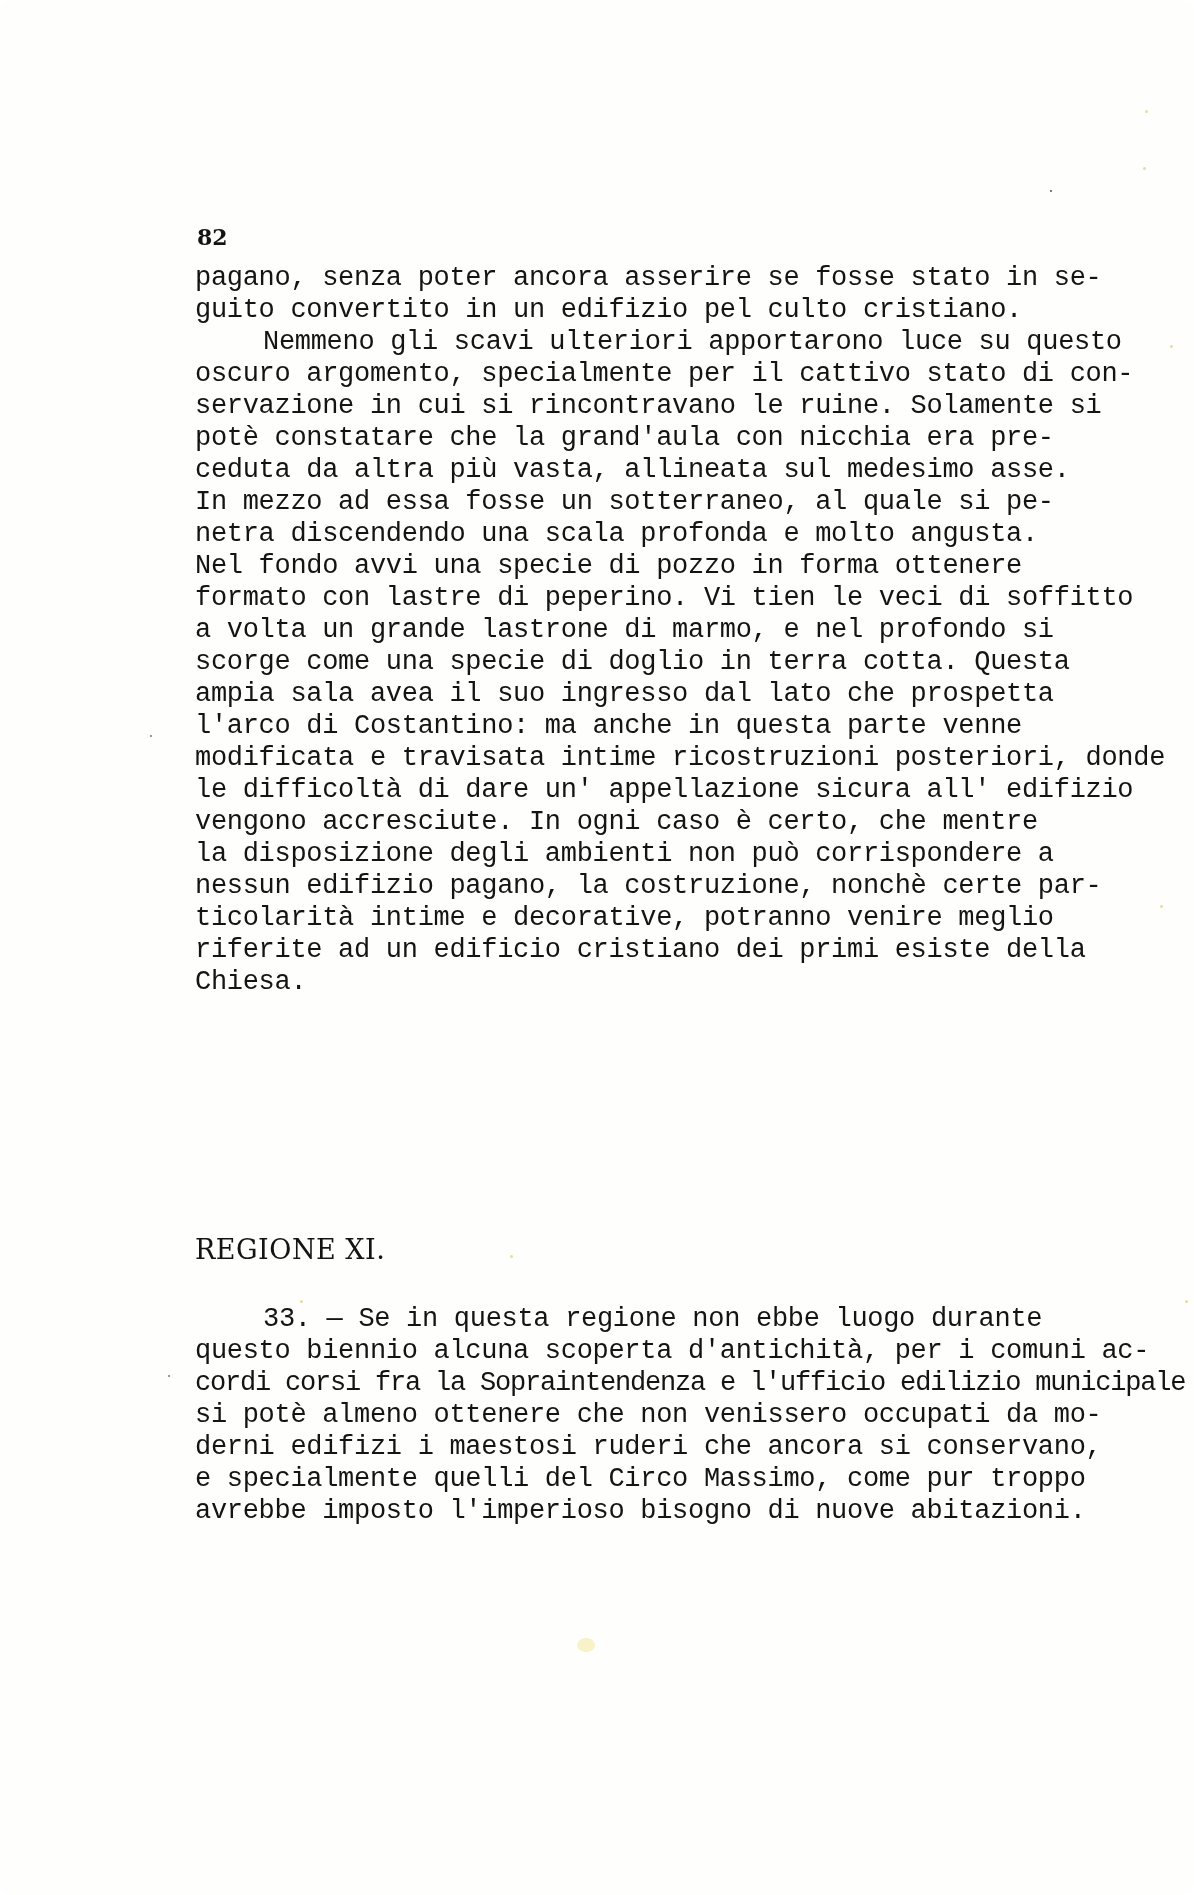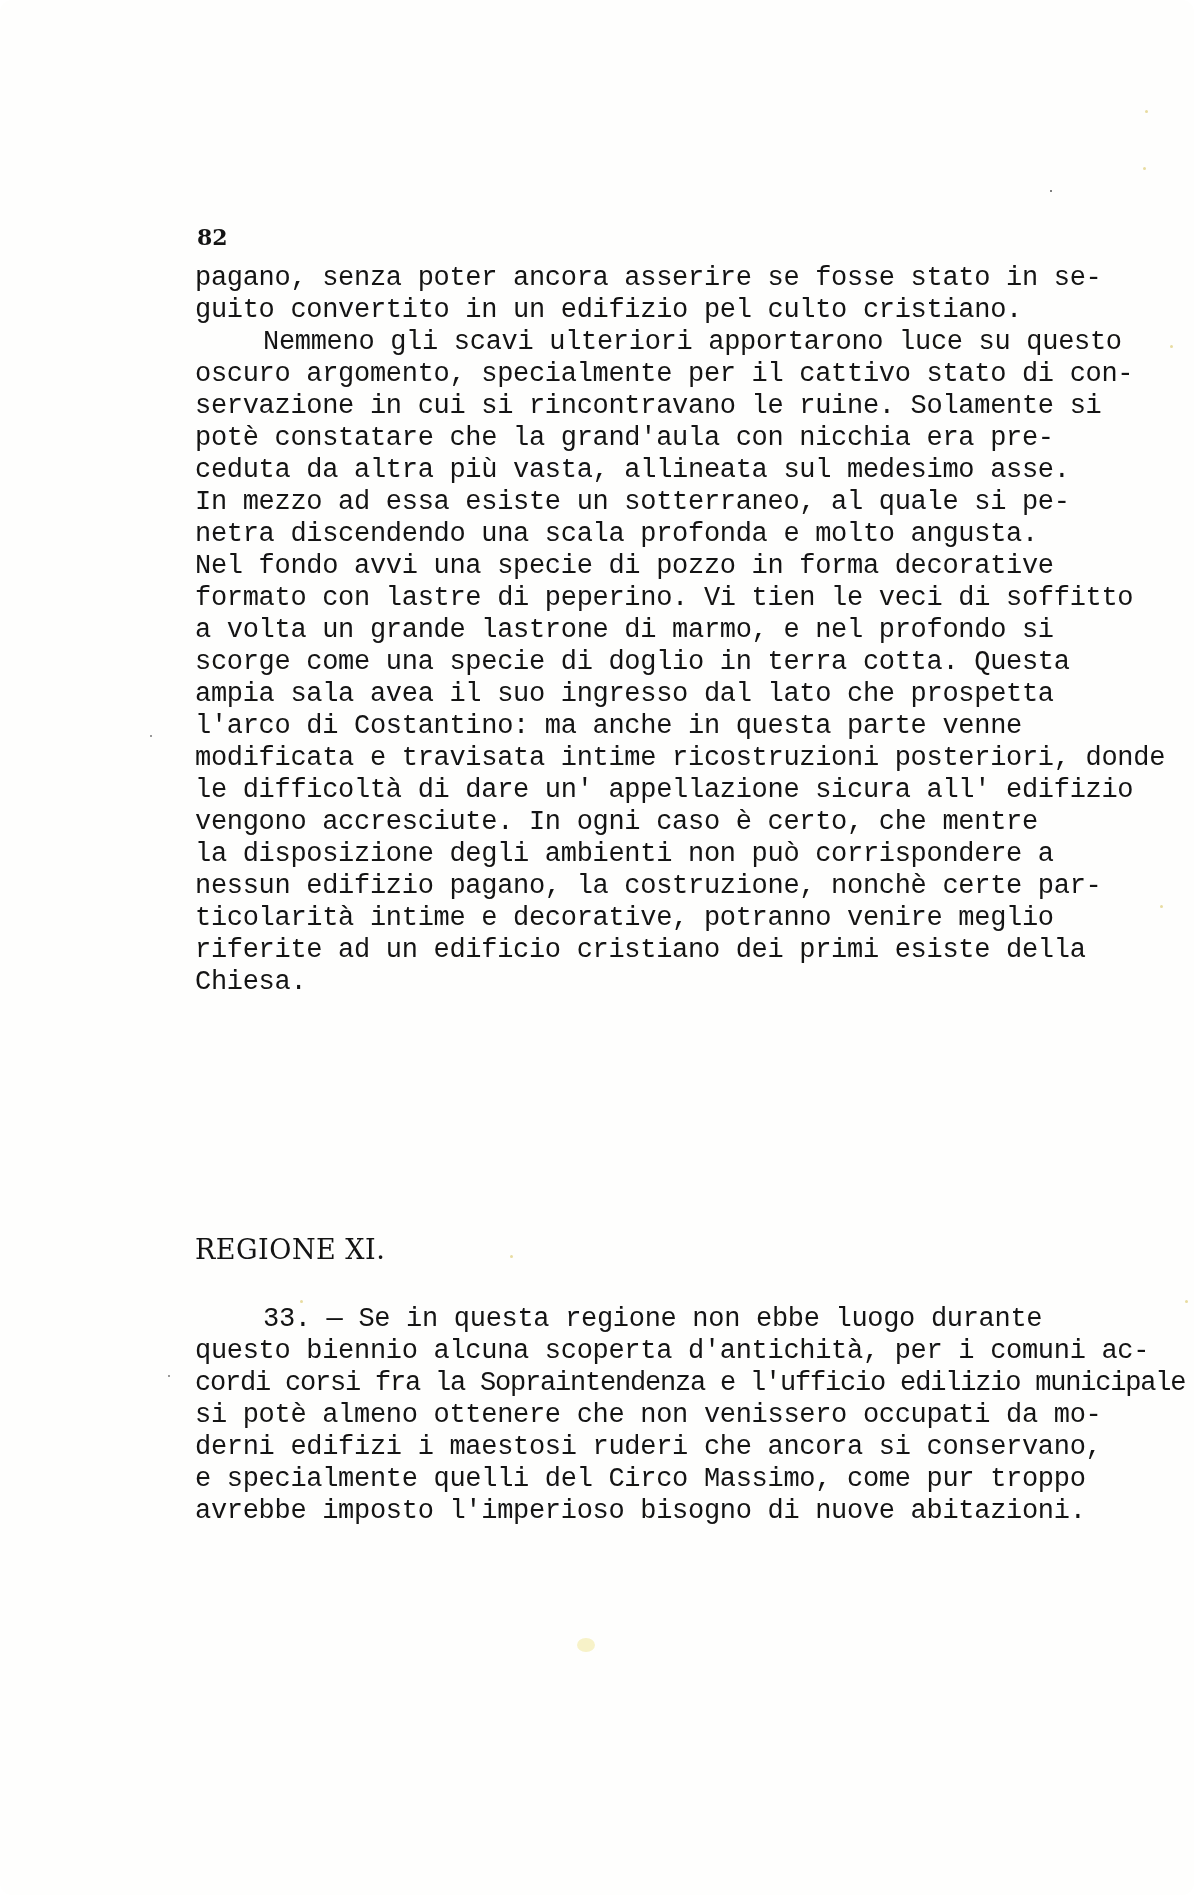--- a/index.html
+++ b/index.html
@@ -90,23 +90,23 @@
     <div>
       <span class="line">pagano, senza poter ancora asserire se fosse stato in se-</span>
       <span class="line last">guito convertito in un edifizio pel culto cristiano.</span>
     </div>
     <div>
       <span class="line indent">Nemmeno gli scavi ulteriori apportarono luce su questo</span>
       <span class="line">oscuro argomento, specialmente per il cattivo stato di con-</span>
       <span class="line">servazione in cui si rincontravano le ruine. Solamente si</span>
       <span class="line">potè constatare che la grand'aula con nicchia era pre-</span>
       <span class="line">ceduta da altra più vasta, allineata sul medesimo asse.</span>
-      <span class="line">In mezzo ad essa esiste un sotterraneo, al quale si pe-</span>
+      <span class="line">In mezzo ad essa fosse un sotterraneo, al quale si pe-</span>
       <span class="line">netra discendendo una scala profonda e molto angusta.</span>
-      <span class="line">Nel fondo avvi una specie di pozzo in forma decorative</span>
+      <span class="line">Nel fondo avvi una specie di pozzo in forma ottenere</span>
       <span class="line">formato con lastre di peperino. Vi tien le veci di soffitto</span>
       <span class="line">a volta un grande lastrone di marmo, e nel profondo si</span>
       <span class="line">scorge come una specie di doglio in terra cotta. Questa</span>
       <span class="line">ampia sala avea il suo ingresso dal lato che prospetta</span>
       <span class="line">l'arco di Costantino: ma anche in questa parte venne</span>
       <span class="line">modificata e travisata intime ricostruzioni posteriori, donde</span>
       <span class="line">le difficoltà di dare un' appellazione sicura all' edifizio</span>
       <span class="line">vengono accresciute. In ogni caso è certo, che mentre</span>
       <span class="line">la disposizione degli ambienti non può corrispondere a</span>
       <span class="line">nessun edifizio pagano, la costruzione, nonchè certe par-</span>

